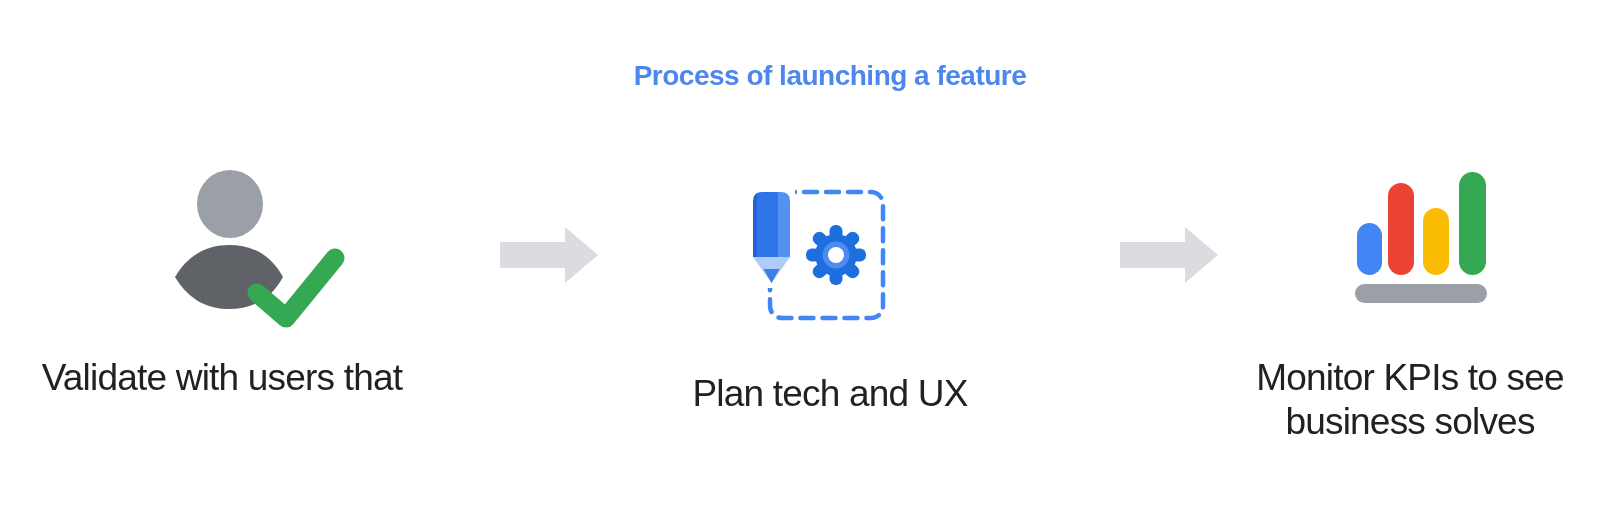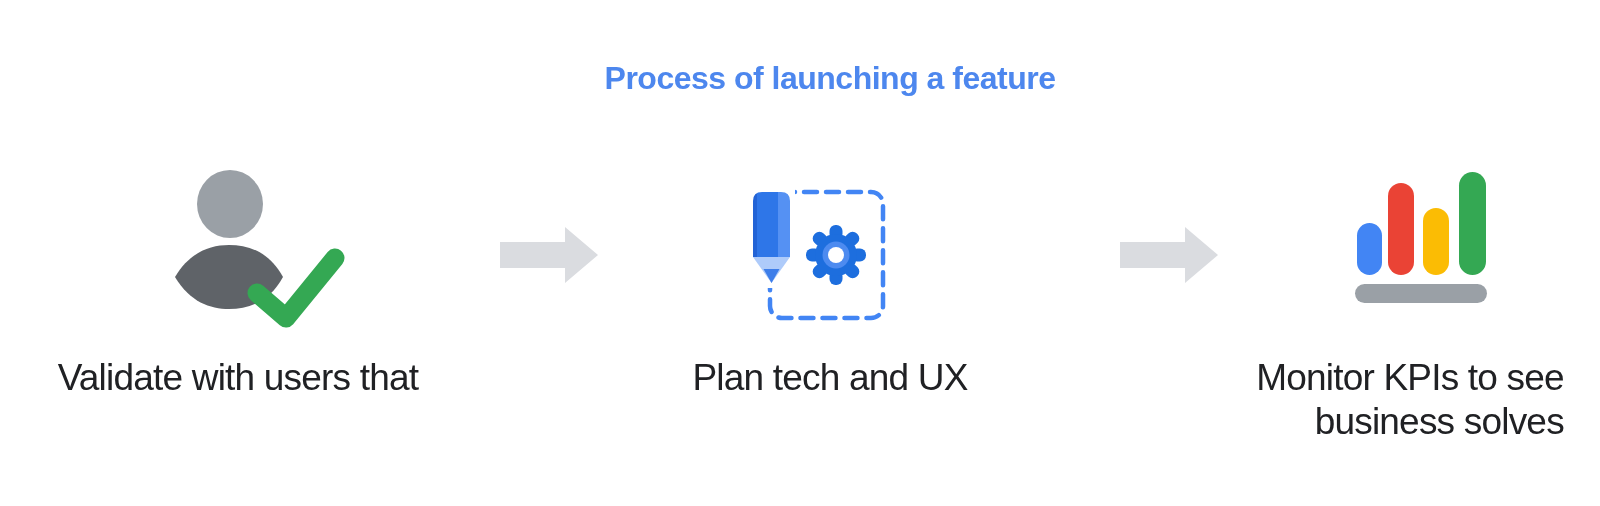--- a/index.html
+++ b/index.html
@@ -8,21 +8,21 @@
     width:1600px;height:506px;
     background:#ffffff;
     font-family:"Liberation Sans", sans-serif;
     overflow:hidden;
   }
   .title{
     position:absolute;
     left:830px;top:60px;
     transform:translateX(-50%);
     margin:0;
-    font-size:32px;
+    font-size:28px;
     font-weight:bold;
     letter-spacing:-0.5px;
     color:#4d87ee;
     white-space:nowrap;
   }
   .icon{position:absolute;display:block;}
   .icon-person{left:172px;top:168px;width:178px;height:165px;}
   .icon-plan{left:745px;top:185px;width:150px;height:140px;}
   .icon-bars{left:1350px;top:168px;width:142px;height:140px;}
   .arrow{position:absolute;top:227px;width:98px;height:56px;}
@@ -32,23 +32,23 @@
     position:absolute;
     top:356px;
     transform:translateX(-50%);
     text-align:center;
     font-size:37px;
     letter-spacing:-0.8px;
     line-height:1.2;
     color:#202124;
     white-space:nowrap;
   }
-  .label-1{left:222px;margin-left:16px;}
-  .label-2{left:830px;}
-  .label-3{left:1410px;text-align:right;}
+  .label-1{left:222px;}
+  .label-2{left:830px;margin-top:16px;}
+  .label-3{left:1410px;}
 </style>
 </head>
 <body>
 
 <div class="canvas">
 
   <h1 class="title">Process of launching a feature</h1>
 
   <svg class="icon icon-person" viewBox="0 0 178 165">
     <ellipse cx="58" cy="36" rx="33" ry="34" fill="#9AA0A6"></ellipse>

